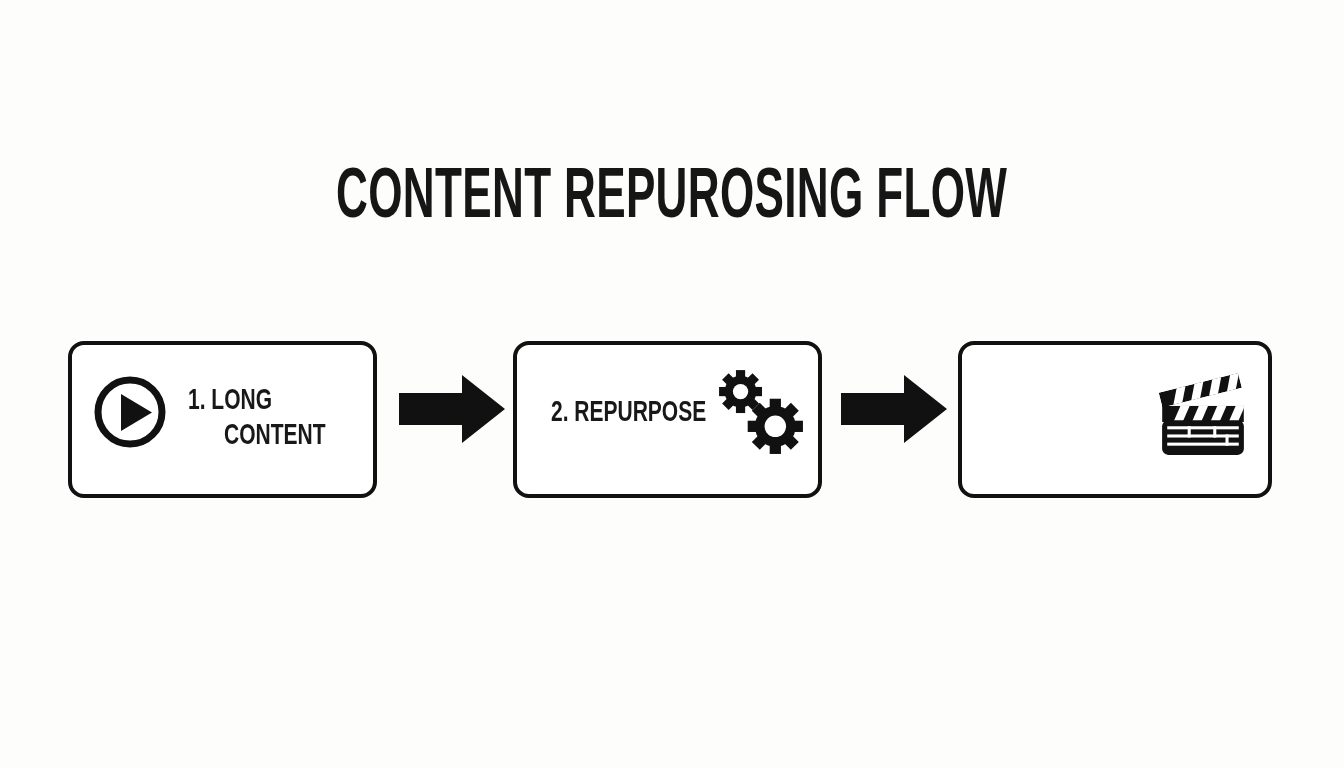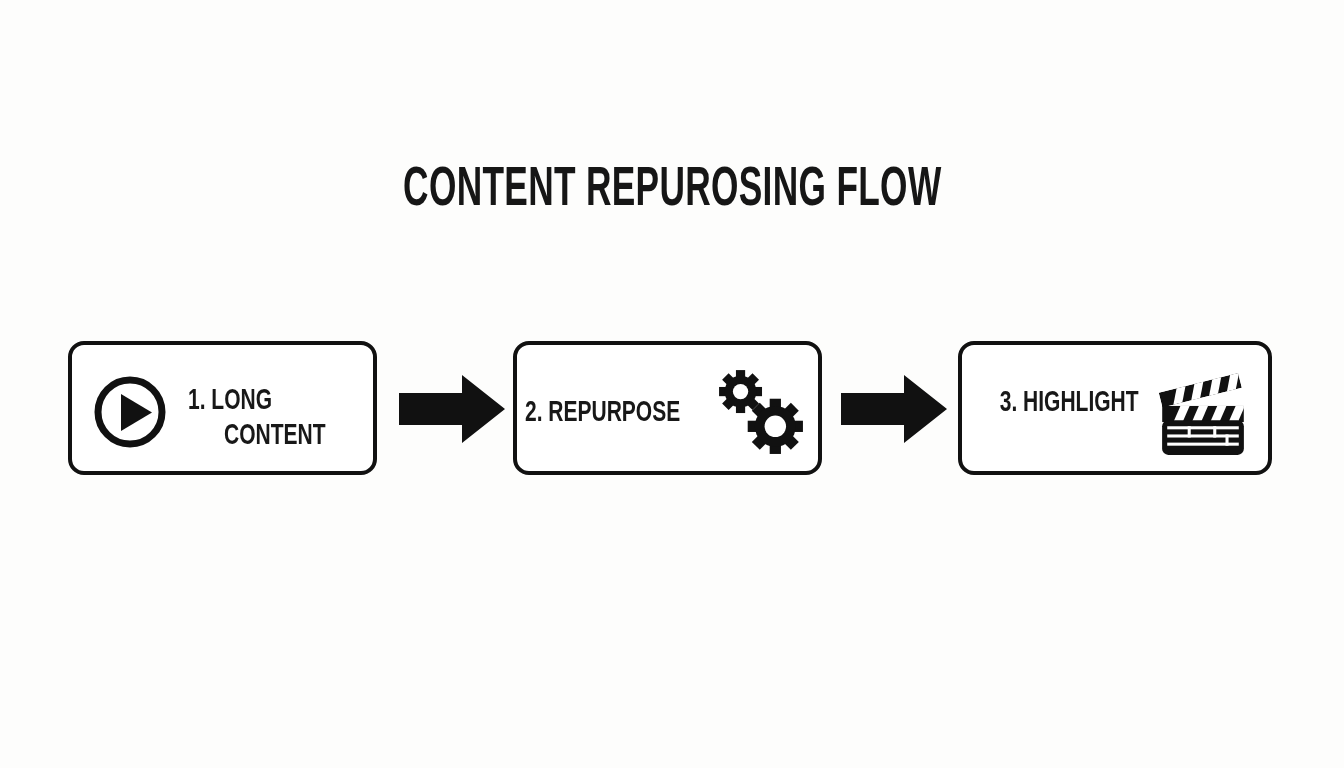--- a/index.html
+++ b/index.html
@@ -14,38 +14,38 @@
   }
 
   
   .title {
     position: absolute;
     top: 158px;
     left: 0;
     width: 100%;
     margin: 0;
     text-align: center;
-    font-size: 56px;
+    font-size: 70px;
     line-height: 1;
     font-weight: bold;
     color: #161616;
   }
   .title .squeeze {
     display: inline-block;
     transform: scaleX(0.63);
     transform-origin: 50% 50%;
     white-space: nowrap;
     letter-spacing: 0.5px;
   }
 
   
   .box {
     position: absolute;
     top: 341px;
-    height: 134px;
+    height: 157px;
     background: #ffffff;
     border: 4px solid #111111;
     border-radius: 16px;
     box-sizing: border-box;
   }
   .box-1 { left: 68px;  width: 309px; }
   .box-2 { left: 513px; width: 309px; }
   .box-3 { left: 958px; width: 314px; }
 
   .step-text {
@@ -64,21 +64,21 @@
   .squeeze-c {
     display: inline-block;
     transform: scaleX(0.70);
     transform-origin: 50% 50%;
     white-space: nowrap;
   }
 
   .box-1 .step-text { left: 116px; top: 36px; }
   .box-1 .line-2 { margin-left: 36px; }
 
-  .box-2 .step-text { left: 8px; top: 48px; }
+  .box-2 .step-text { left: 34px; top: 48px; }
 
   .box-3 .step-text { left: 8px; top: 38px; width: 182px; text-align: center; }
   .box-3 .line { text-align: center; }
 
   
   .icon { position: absolute; }
   .play-icon        { left: 19px;  top: 28px; width: 78px; height: 78px; }
   .gears-icon       { left: 199px; top: 21px; width: 90px; height: 90px; }
   .clapperboard-icon{ left: 195px; top: 26px; width: 92px; height: 86px; }
 
@@ -141,21 +141,20 @@
   </div>
 
   <span class="arrow arrow-2">
     <svg width="107" height="74" viewBox="0 0 107 74" aria-hidden="true">
       <polygon points="0,21 63,21 63,3 106,37 63,71 63,53 0,53" fill="#111111"></polygon>
     </svg>
   </span>
 
   <div class="box box-3">
     <div class="step-text">
-      <div class="line line-1"><span class="squeeze-c">3. HIGHLIGHT</span></div>
     </div>
     <span class="icon clapperboard-icon">
       <svg width="92" height="86" viewBox="0 0 90 84" aria-hidden="true">
         <defs>
           <clipPath id="cpTop">
               <rect x="5" y="20" width="80" height="15"></rect>
             </clipPath>
           <clipPath id="cpMid">
               <rect x="5" y="34" width="80" height="16"></rect>
             </clipPath>

